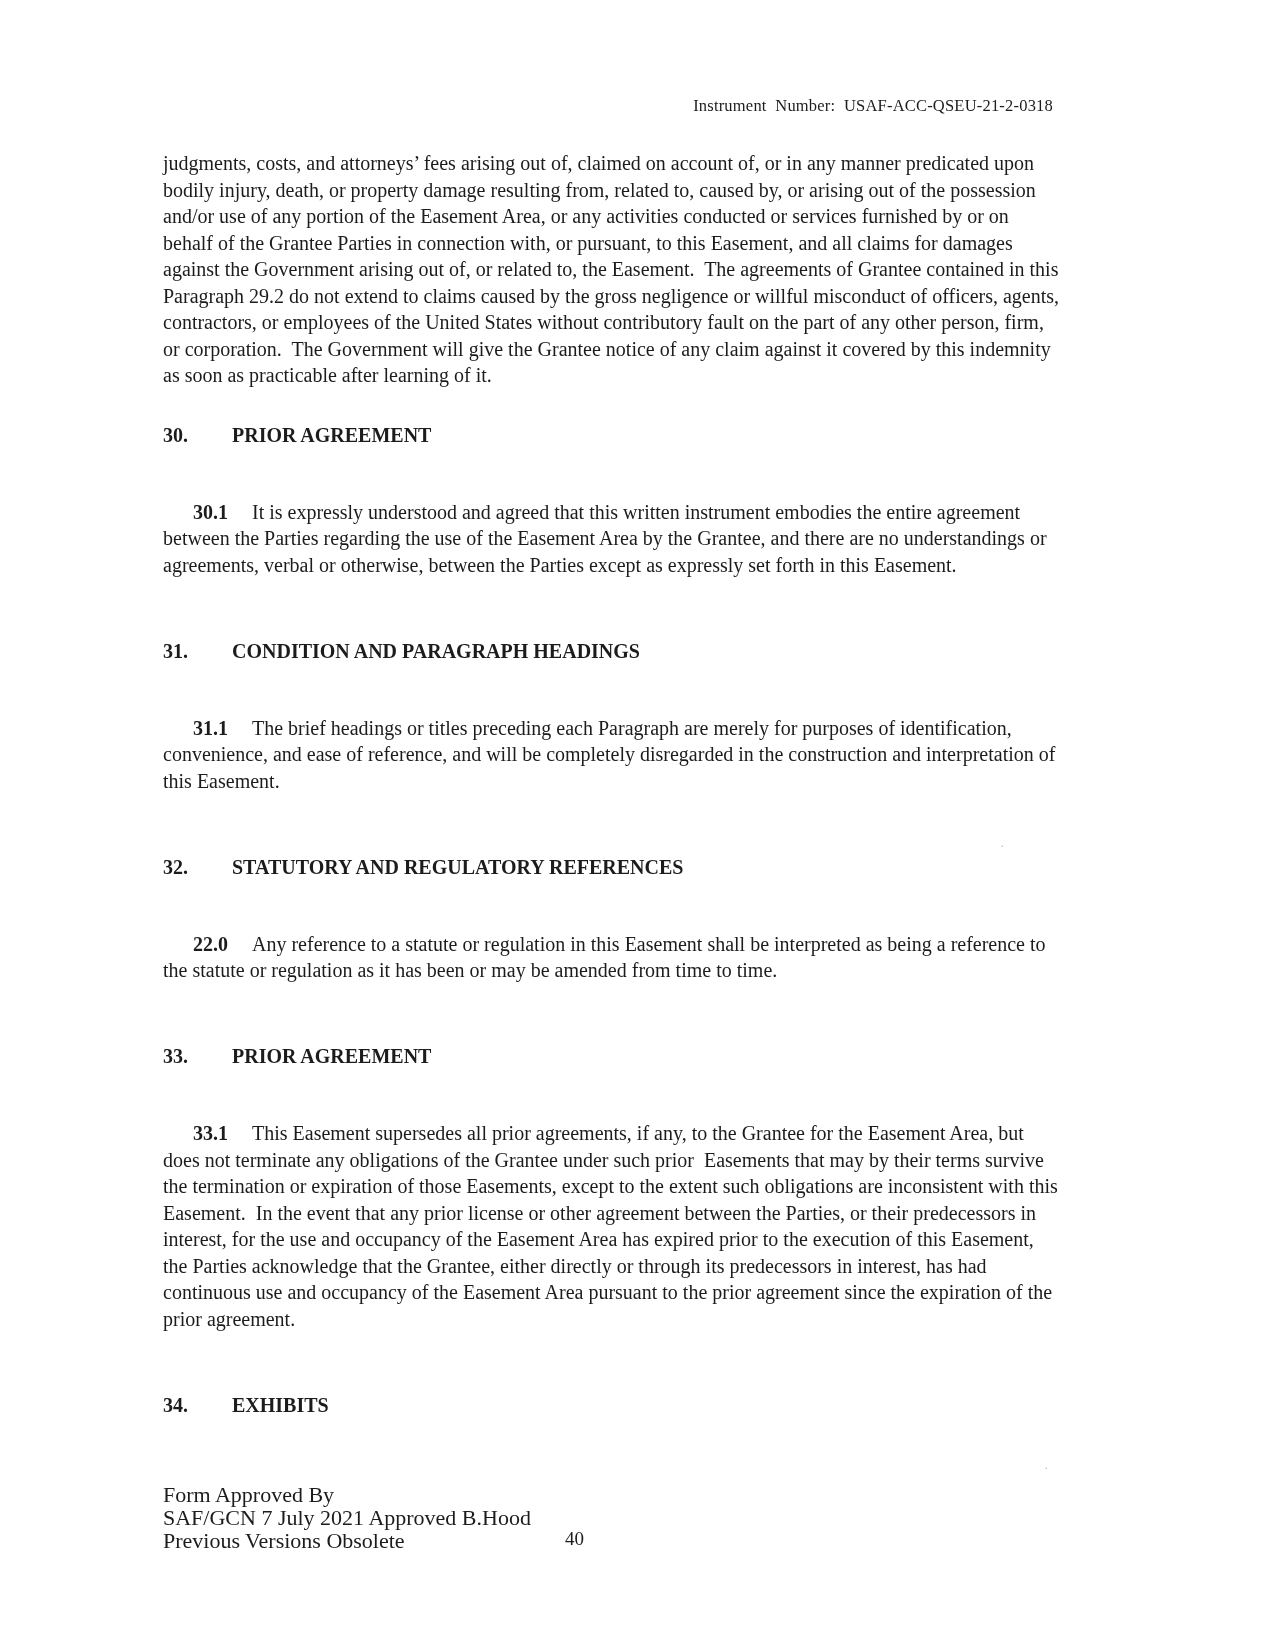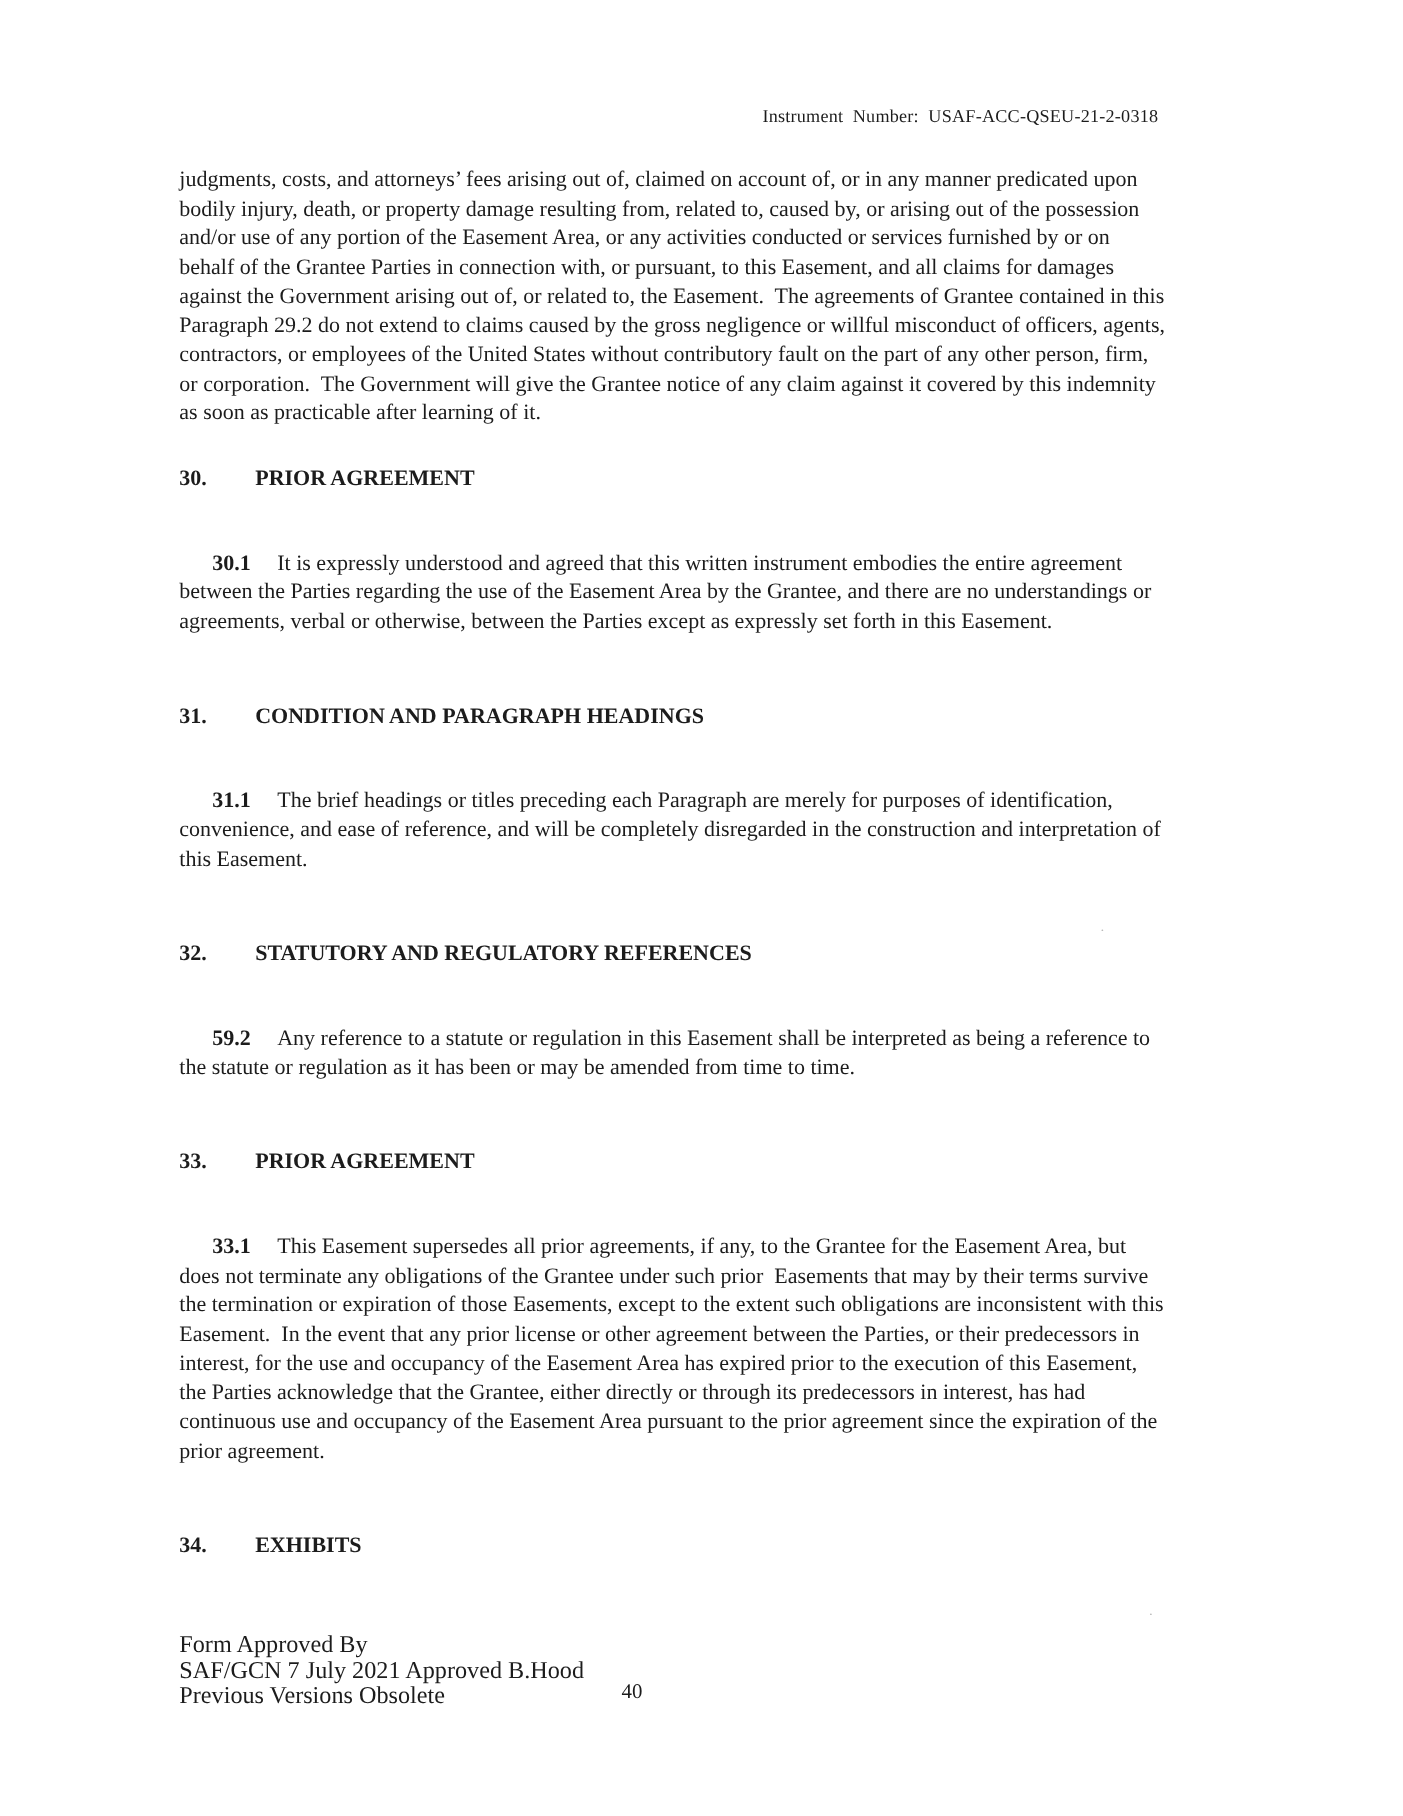--- a/index.html
+++ b/index.html
@@ -101,21 +101,21 @@
       <span class="sec-num">31.</span><span>CONDITION AND PARAGRAPH HEADINGS</span>
     </div>
     <p class="clause">
       <span class="clause-num">31.1</span><span>The brief headings or titles preceding each Paragraph are merely for purposes of identification, convenience, and ease of reference, and will be completely disregarded in the construction and interpretation of this Easement.</span>
     </p>
 
     <div class="section-heading">
       <span class="sec-num">32.</span><span>STATUTORY AND REGULATORY REFERENCES</span>
     </div>
     <p class="clause">
-      <span class="clause-num">59.2</span><span>Any reference to a statute or regulation in this Easement shall be interpreted as being a reference to the statute or regulation as it has been or may be amended from time to time.</span>
+      <span class="clause-num">22.0</span><span>Any reference to a statute or regulation in this Easement shall be interpreted as being a reference to the statute or regulation as it has been or may be amended from time to time.</span>
     </p>
 
     <div class="section-heading">
       <span class="sec-num">33.</span><span>PRIOR AGREEMENT</span>
     </div>
     <p class="clause">
       <span class="clause-num">33.1</span><span>This Easement supersedes all prior agreements, if any, to the Grantee for the Easement Area, but does not terminate any obligations of the Grantee under such prior  Easements that may by their terms survive the termination or expiration of those Easements, except to the extent such obligations are inconsistent with this Easement.  In the event that any prior license or other agreement between the Parties, or their predecessors in interest, for the use and occupancy of the Easement Area has expired prior to the execution of this Easement, the Parties acknowledge that the Grantee, either directly or through its predecessors in interest, has had continuous use and occupancy of the Easement Area pursuant to the prior agreement since the expiration of the prior agreement.</span>
     </p>
 
     <div class="section-heading">

